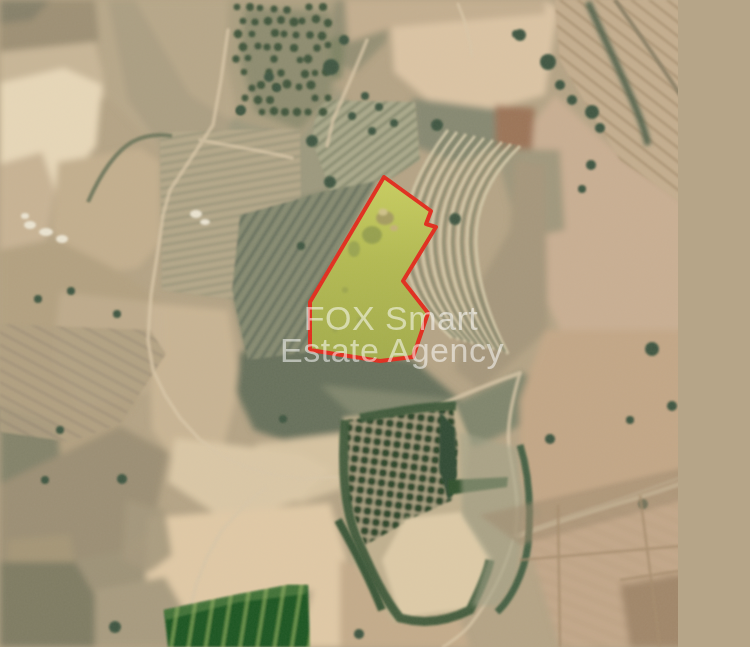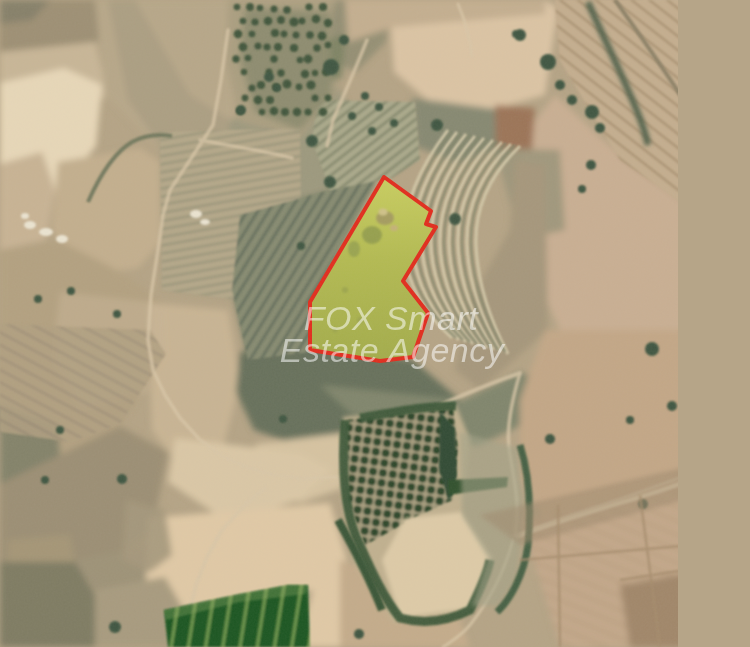--- a/index.html
+++ b/index.html
@@ -1,16 +1,16 @@
 <!DOCTYPE html>
 <html><head>
 <meta charset="utf-8">
 <style>
   html,body{margin:0;padding:0;background:#b6a588;}
-  .wrap{width:678px;height:647px;overflow:hidden;position:relative;font-style:italic;}
+  .wrap{width:678px;height:647px;overflow:hidden;position:relative;}
   svg{display:block;}
   text{font-family:"Liberation Sans", sans-serif;}
 </style>
 </head>
 <body>
 <div class="wrap">
 <svg width="750" height="647" viewBox="0 0 750 647" xmlns="http://www.w3.org/2000/svg">
 <defs>
   <filter id="b5" x="-20%" y="-20%" width="140%" height="140%">
           <feGaussianBlur stdDeviation="5"></feGaussianBlur>

